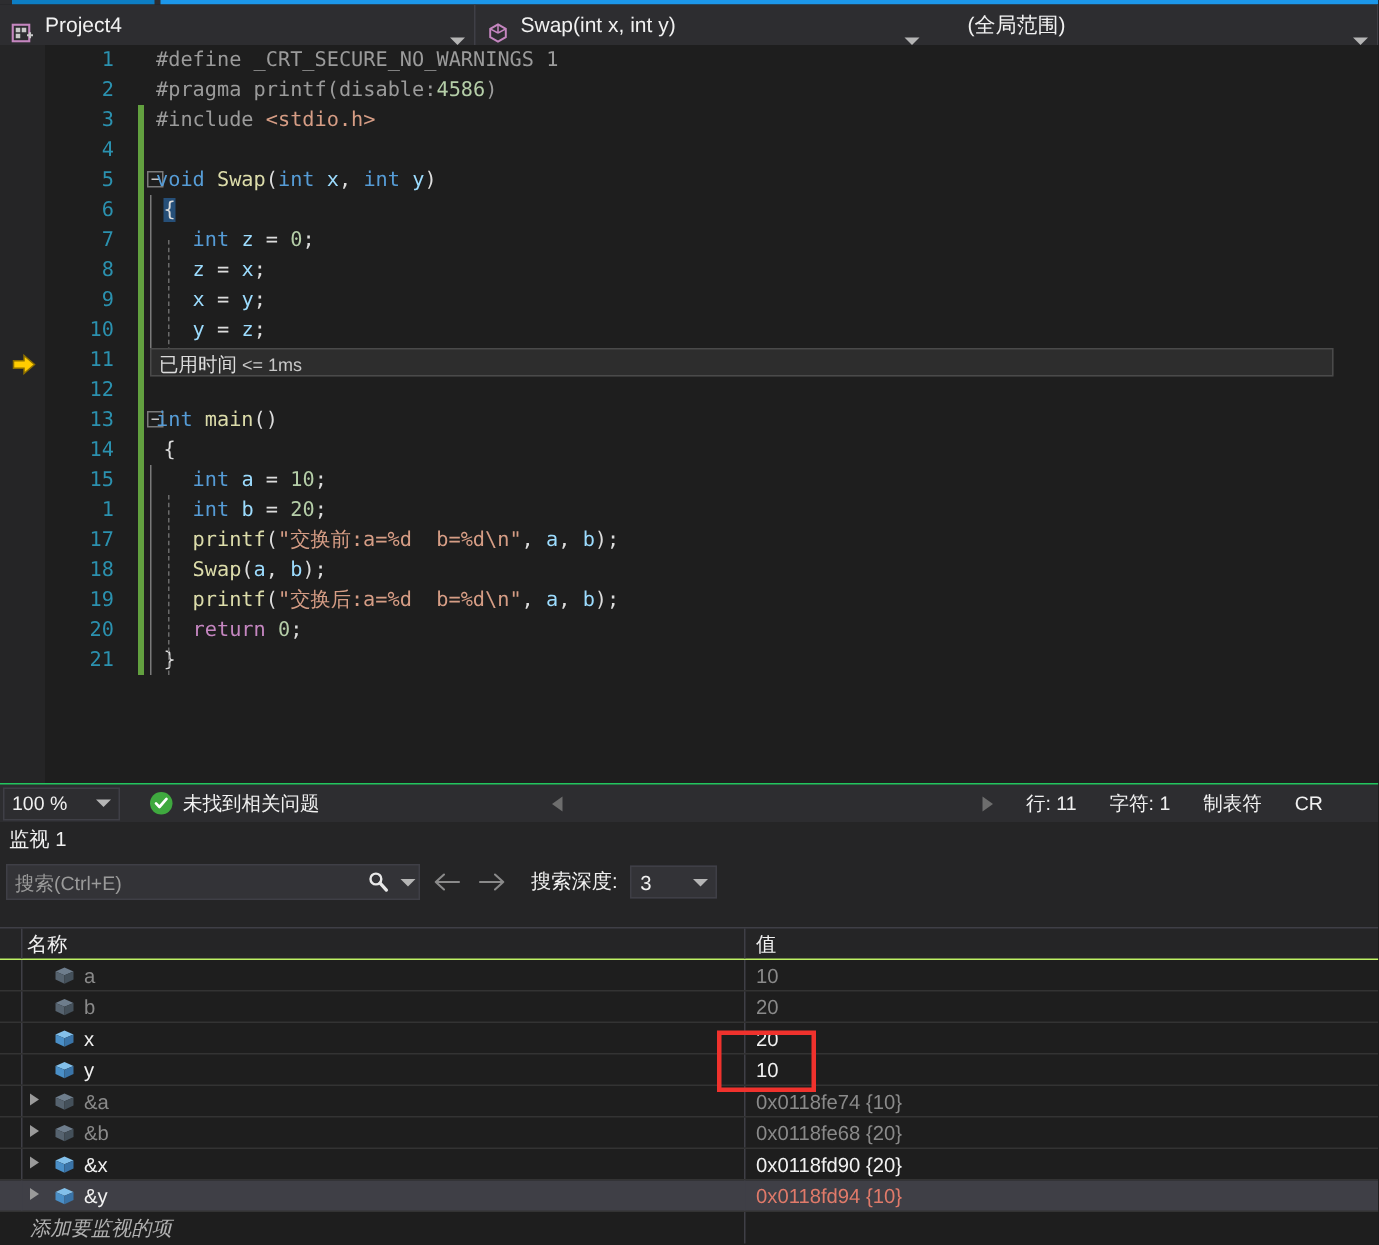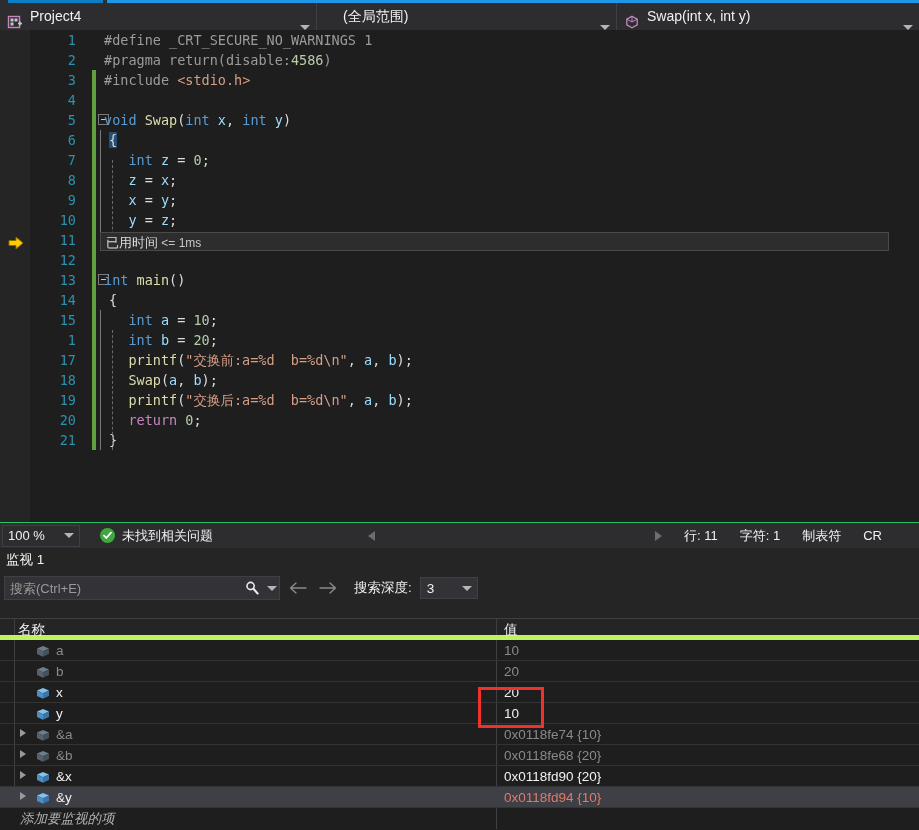--- a/index.html
+++ b/index.html
@@ -268,21 +268,21 @@
   
   .grid {
     position: absolute; top: 70px; left: 0;
     width: 919px; height: 212px;
     background: #1e1e1e;
   }
   .grid-head {
     position: relative;
     height: 22px;
     background: #252526;
-    border-bottom: 5px solid #bef264;
+    border-bottom: 1px solid #bef264;
     border-top: 1px solid #3f3f46;
   }
   .gh-name {
     position: absolute; left: 18px; top: 0;
     line-height: 22px; color: #f1f1f1; font-size: 13.5px;
   }
   .gh-val {
     position: absolute; left: 504px; top: 0;
     line-height: 22px; color: #f1f1f1; font-size: 13.5px;
   }
@@ -356,48 +356,48 @@
           <rect x="1.5" y="2.5" width="11" height="11" fill="none" stroke="#c586c0" stroke-width="1.4"></rect>
           <rect x="3.5" y="4.5" width="3" height="3" fill="#c8c8c8"></rect>
           <rect x="7.5" y="4.5" width="3" height="3" fill="#c8c8c8"></rect>
           <rect x="3.5" y="8.5" width="3" height="3" fill="#c8c8c8"></rect>
           <path d="M11 9.5h4M13 7.5v4" stroke="#c8c8c8" stroke-width="1.4"></path>
         </svg>
       </span>
       <span class="lbl">Project4</span>
       <span class="caret-dn"></span>
     </div>
-    <div class="nav-combo scope">
-      <span class="lbl">(全局范围)</span>
-      <span class="caret-dn"></span>
-    </div>
     <div class="nav-combo member">
       <span class="ico">
         <svg width="16" height="16" viewBox="0 0 16 16">
           <path d="M8 2.3 L13.2 5.2 L13.2 10.8 L8 13.7 L2.8 10.8 L2.8 5.2 Z" fill="none" stroke="#c586c0" stroke-width="1.3"></path>
           <path d="M8 2.3 L8 8 M8 8 L13.2 5.2 M8 8 L2.8 5.2" stroke="#c586c0" stroke-width="1"></path>
         </svg>
       </span>
       <span class="lbl">Swap(int x, int y)</span>
       <span class="caret-dn"></span>
     </div>
+    <div class="nav-combo scope">
+      <span class="lbl">(全局范围)</span>
+      <span class="caret-dn"></span>
+    </div>
   </div>
 
   <div class="editor">
     <div class="edit-indicator-col"></div>
     <div class="code-area">
 
       <div class="code-line" style="top:0">
         <span class="lineno">1</span>
         <span class="codetext"><span class="t-pp">#define</span> <span class="t-macro">_CRT_SECURE_NO_WARNINGS</span> <span class="t-macro">1</span></span>
       </div>
 
       <div class="code-line">
         <span class="lineno">2</span>
-        <span class="codetext"><span class="t-pp">#pragma</span> <span class="t-macro">return(disable:</span><span class="t-num">4586</span><span class="t-macro">)</span></span>
+        <span class="codetext"><span class="t-pp">#pragma</span> <span class="t-macro">printf(disable:</span><span class="t-num">4586</span><span class="t-macro">)</span></span>
       </div>
 
       <div class="code-line">
         <span class="lineno">3</span>
         <span class="changebar saved"></span>
         <span class="codetext"><span class="t-pp">#include</span> <span class="t-inc">&lt;stdio.h&gt;</span></span>
       </div>
 
       <div class="code-line">
         <span class="lineno">4</span>

